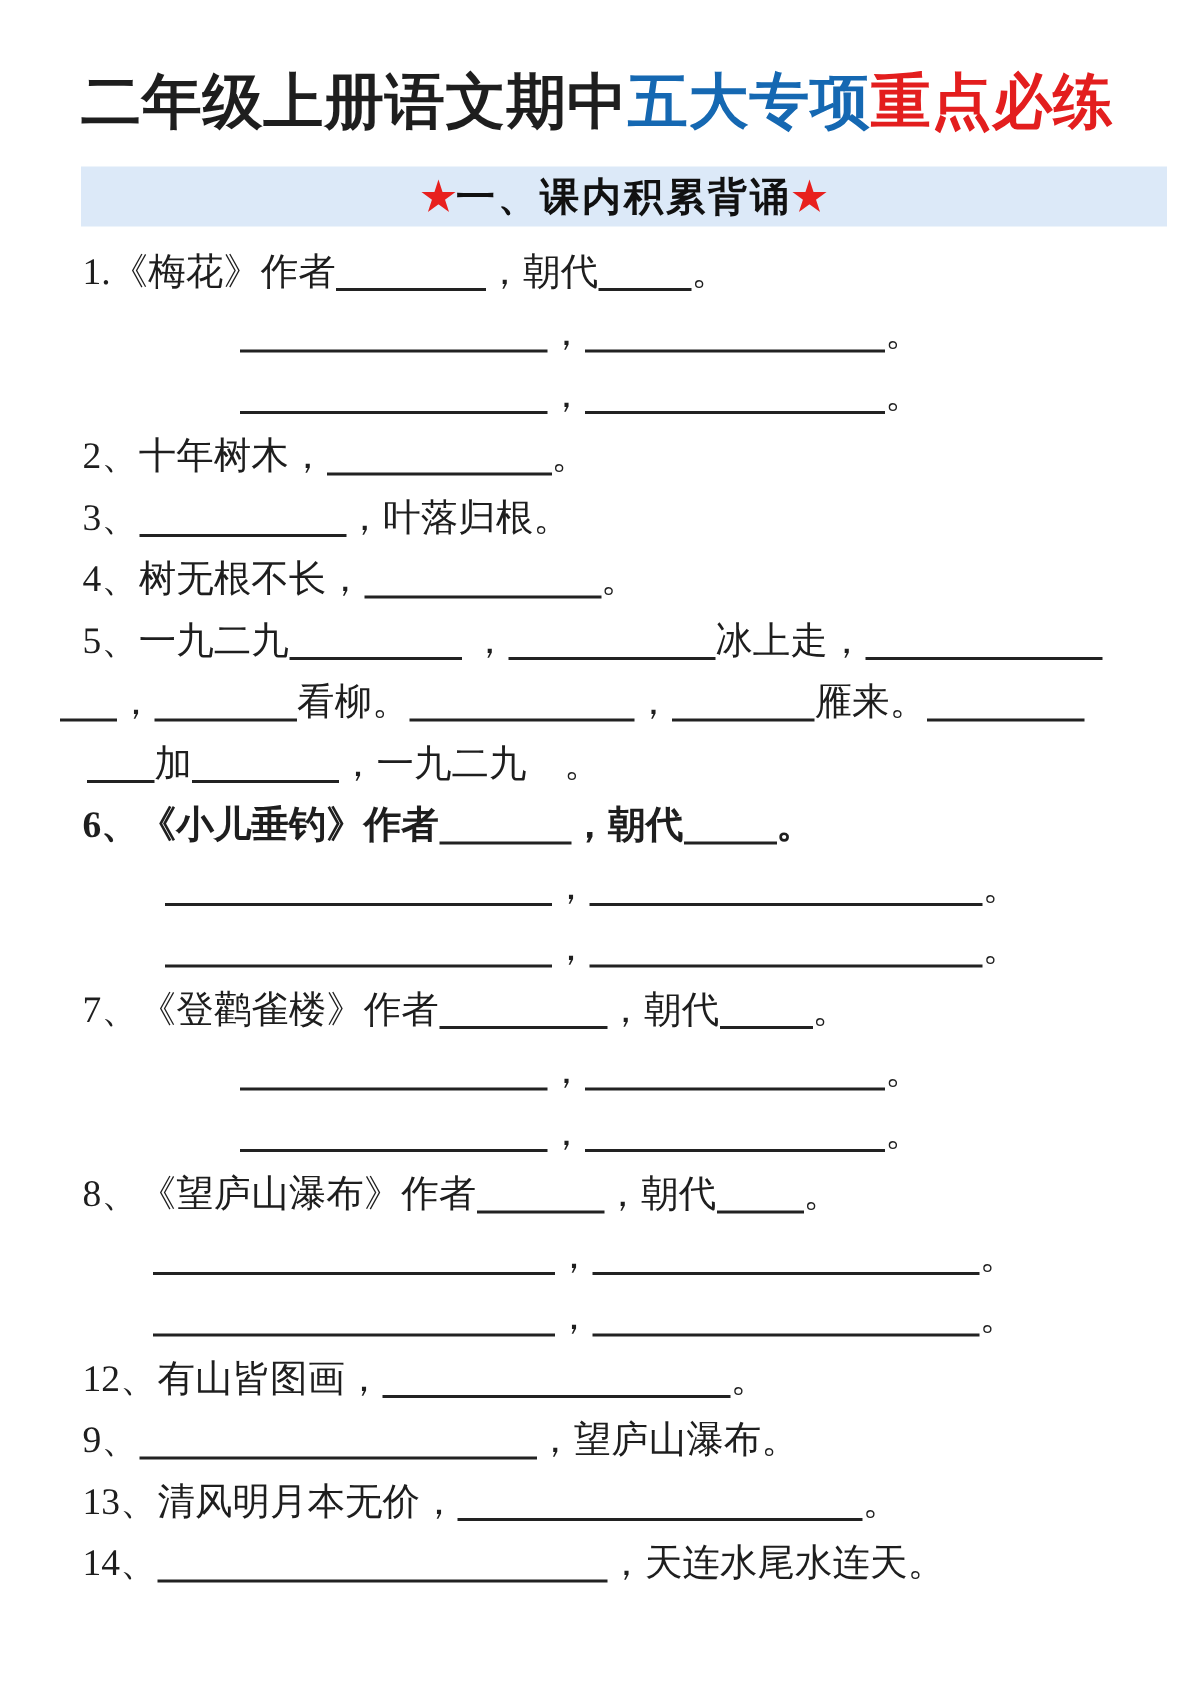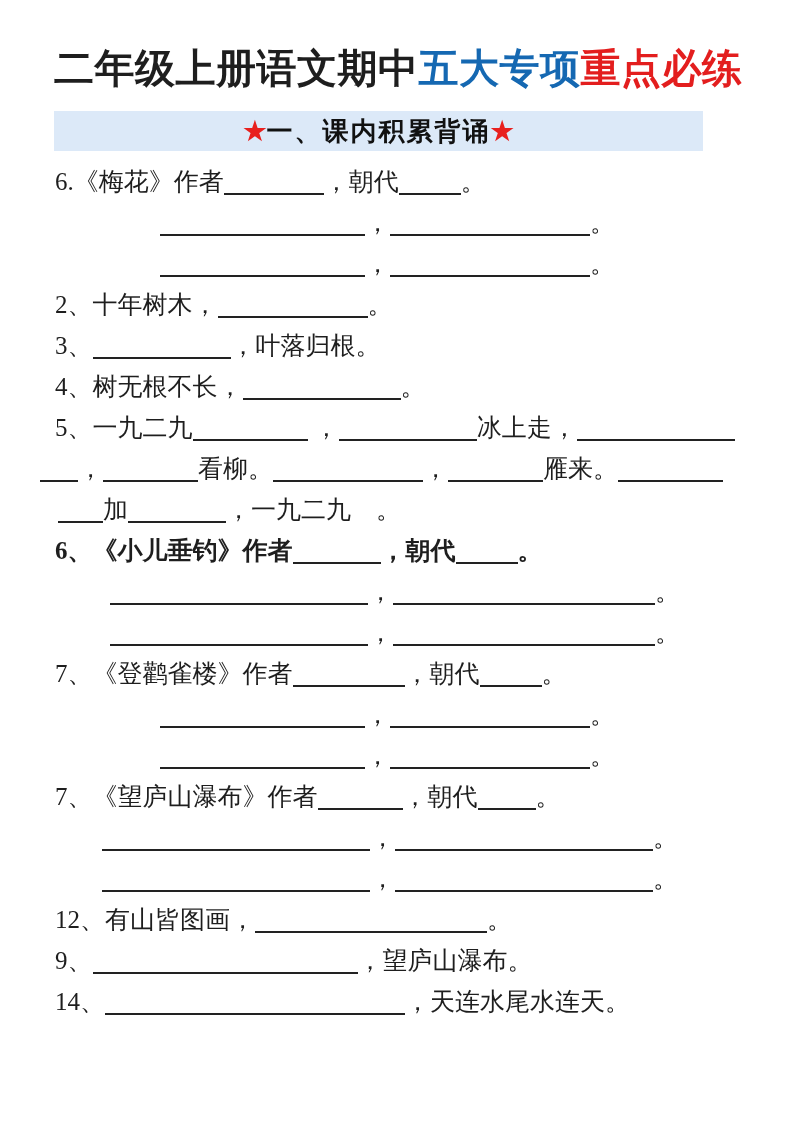--- a/index.html
+++ b/index.html
@@ -18,21 +18,21 @@
     font-size:40px;
     line-height:48px;
     white-space:nowrap;
     letter-spacing:0.5px;
   }
   .title .t-blue { color:var(--title_blue, #1568b2); }
   .title .t-red  { color:var(--title_red, #e31e1e); }
 
   .section-bar {
     margin:19px 0 10px 14px;
-    width:649px;
+    width:724px;
     height:40px; line-height:40px;
     background:var(--header_bg, #dce9f8);
     text-align:center;
     font-family:"Liberation Sans", sans-serif;
     font-weight:bold;
     font-size:26px;
     letter-spacing:2px;
     color:#111;
   }
   .star { color:var(--star_red, #e8201e); letter-spacing:0; }
@@ -68,21 +68,21 @@
   <div class="title">
     <span class="t-black">二年级上册语文期中</span><span class="t-blue">五大专项</span><span class="t-red">重点必练</span>
   </div>
 
   <div class="section-bar">
     <span class="star">★</span><span>一、课内积累背诵</span><span class="star">★</span>
   </div>
 
   <div class="questions">
       <div>
-        <div class="qline" style="padding-left: 15px;"><span class="qtext">6.《梅花》作者</span><span class="blank" style="width: 100px;"></span><span class="qtext">，朝代</span><span class="blank" style="width: 62px;"></span><span class="qtext">。</span></div>
+        <div class="qline" style="padding-left: 15px;"><span class="qtext">1.《梅花》作者</span><span class="blank" style="width: 100px;"></span><span class="qtext">，朝代</span><span class="blank" style="width: 62px;"></span><span class="qtext">。</span></div>
         <div class="qline" style="padding-left: 120px;"><span class="blank" style="width: 205px;"></span><span class="qtext">，</span><span class="blank" style="width: 200px;"></span><span class="qtext">。</span></div>
         <div class="qline" style="padding-left: 120px;"><span class="blank" style="width: 205px;"></span><span class="qtext">，</span><span class="blank" style="width: 200px;"></span><span class="qtext">。</span></div>
       </div>
       <div>
         <div class="qline" style="padding-left: 15px;"><span class="qtext">2、十年树木，</span><span class="blank" style="width: 150px;"></span><span class="qtext">。</span></div>
       </div>
       <div>
         <div class="qline" style="padding-left: 15px;"><span class="qtext">3、</span><span class="blank" style="width: 138px;"></span><span class="qtext">，叶落归根。</span></div>
       </div>
       <div>
@@ -97,29 +97,32 @@
         <div class="qline" style="padding-left: 15px; font-weight: bold;"><span class="qtext">6、《小儿垂钓》作者</span><span class="blank" style="width: 88px;"></span><span class="qtext">，朝代</span><span class="blank" style="width: 62px;"></span><span class="qtext">。</span></div>
         <div class="qline" style="padding-left: 70px;"><span class="blank" style="width: 258px;"></span><span class="qtext">，</span><span class="blank" style="width: 262px;"></span><span class="qtext">。</span></div>
         <div class="qline" style="padding-left: 70px;"><span class="blank" style="width: 258px;"></span><span class="qtext">，</span><span class="blank" style="width: 262px;"></span><span class="qtext">。</span></div>
       </div>
       <div>
         <div class="qline" style="padding-left: 15px;"><span class="qtext">7、《登鹳雀楼》作者</span><span class="blank" style="width: 112px;"></span><span class="qtext">，朝代</span><span class="blank" style="width: 62px;"></span><span class="qtext">。</span></div>
         <div class="qline" style="padding-left: 120px;"><span class="blank" style="width: 205px;"></span><span class="qtext">，</span><span class="blank" style="width: 200px;"></span><span class="qtext">。</span></div>
         <div class="qline" style="padding-left: 120px;"><span class="blank" style="width: 205px;"></span><span class="qtext">，</span><span class="blank" style="width: 200px;"></span><span class="qtext">。</span></div>
       </div>
       <div>
-        <div class="qline" style="padding-left: 15px;"><span class="qtext">7、《望庐山瀑布》作者</span><span class="blank" style="width: 85px;"></span><span class="qtext">，朝代</span><span class="blank" style="width: 58px;"></span><span class="qtext">。</span></div>
+        <div class="qline" style="padding-left: 15px;"><span class="qtext">8、《望庐山瀑布》作者</span><span class="blank" style="width: 85px;"></span><span class="qtext">，朝代</span><span class="blank" style="width: 58px;"></span><span class="qtext">。</span></div>
         <div class="qline" style="padding-left: 62px;"><span class="blank" style="width: 268px;"></span><span class="qtext">，</span><span class="blank" style="width: 258px;"></span><span class="qtext">。</span></div>
         <div class="qline" style="padding-left: 62px;"><span class="blank" style="width: 268px;"></span><span class="qtext">，</span><span class="blank" style="width: 258px;"></span><span class="qtext">。</span></div>
       </div>
       <div>
         <div class="qline" style="padding-left: 15px;"><span class="qtext">12、有山皆图画，</span><span class="blank" style="width: 232px;"></span><span class="qtext">。</span></div>
       </div>
       <div>
         <div class="qline" style="padding-left: 15px;"><span class="qtext">9、</span><span class="blank" style="width: 265px;"></span><span class="qtext">，望庐山瀑布。</span></div>
       </div>
       <div>
+        <div class="qline" style="padding-left: 15px;"><span class="qtext">13、清风明月本无价，</span><span class="blank" style="width: 270px;"></span><span class="qtext">。</span></div>
+      </div>
+      <div>
         <div class="qline" style="padding-left: 15px;"><span class="qtext">14、</span><span class="blank" style="width: 300px;"></span><span class="qtext">，天连水尾水连天。</span></div>
       </div>
     </div>
 
 
 </div>
 
 </body></html>

